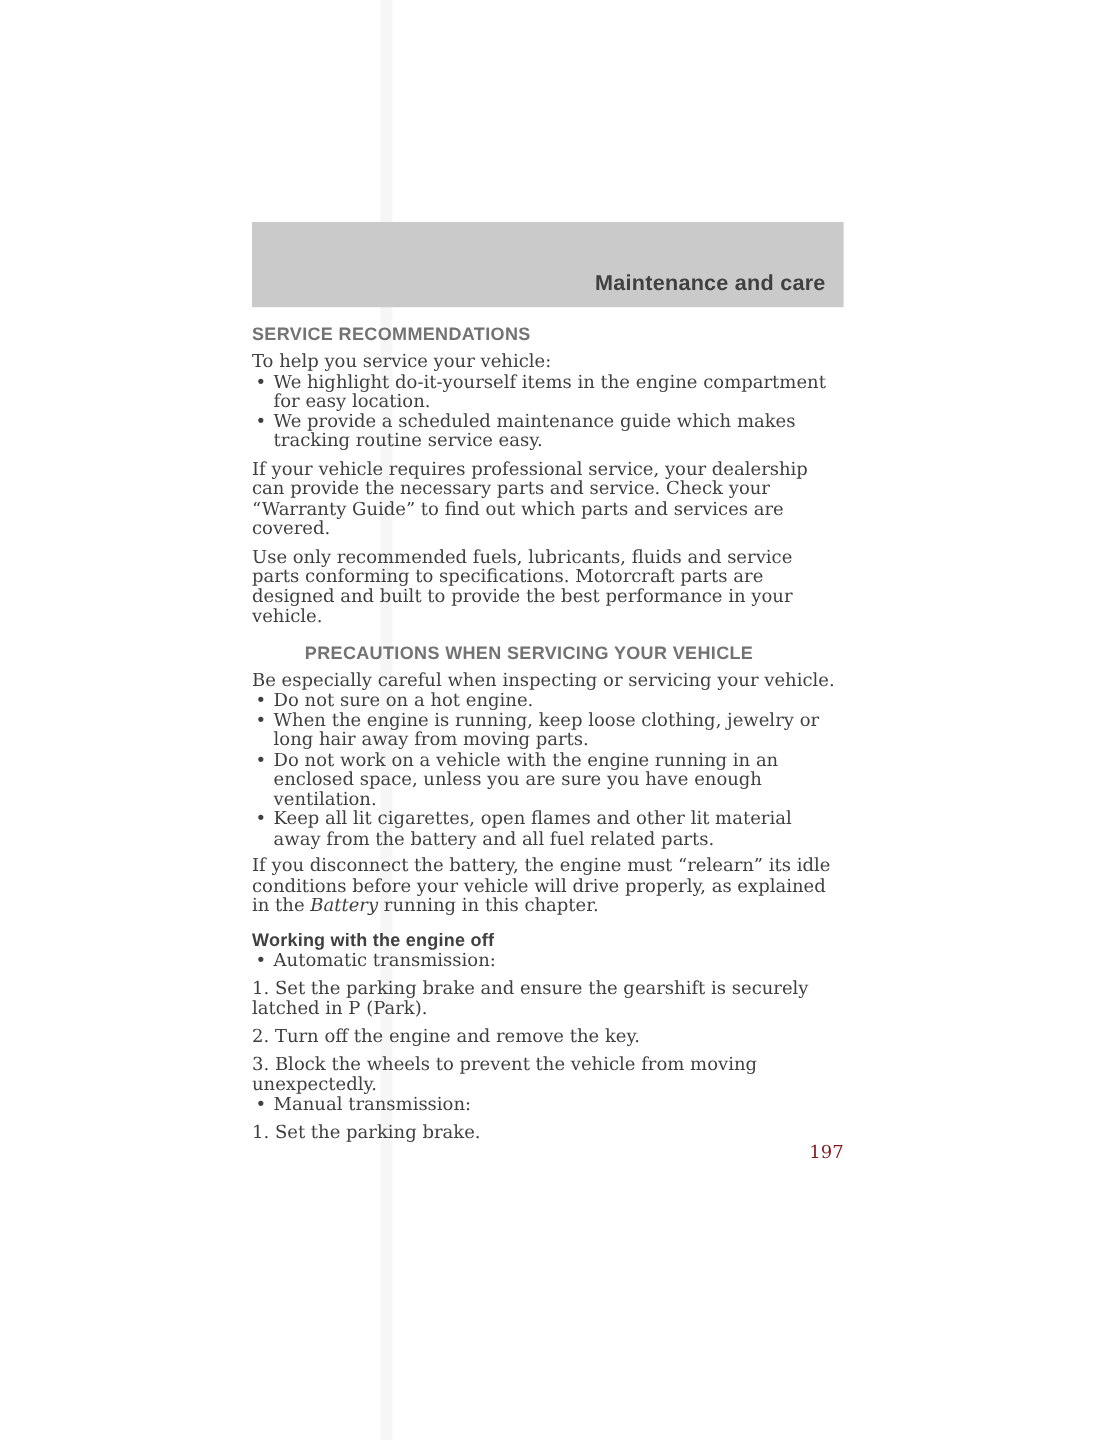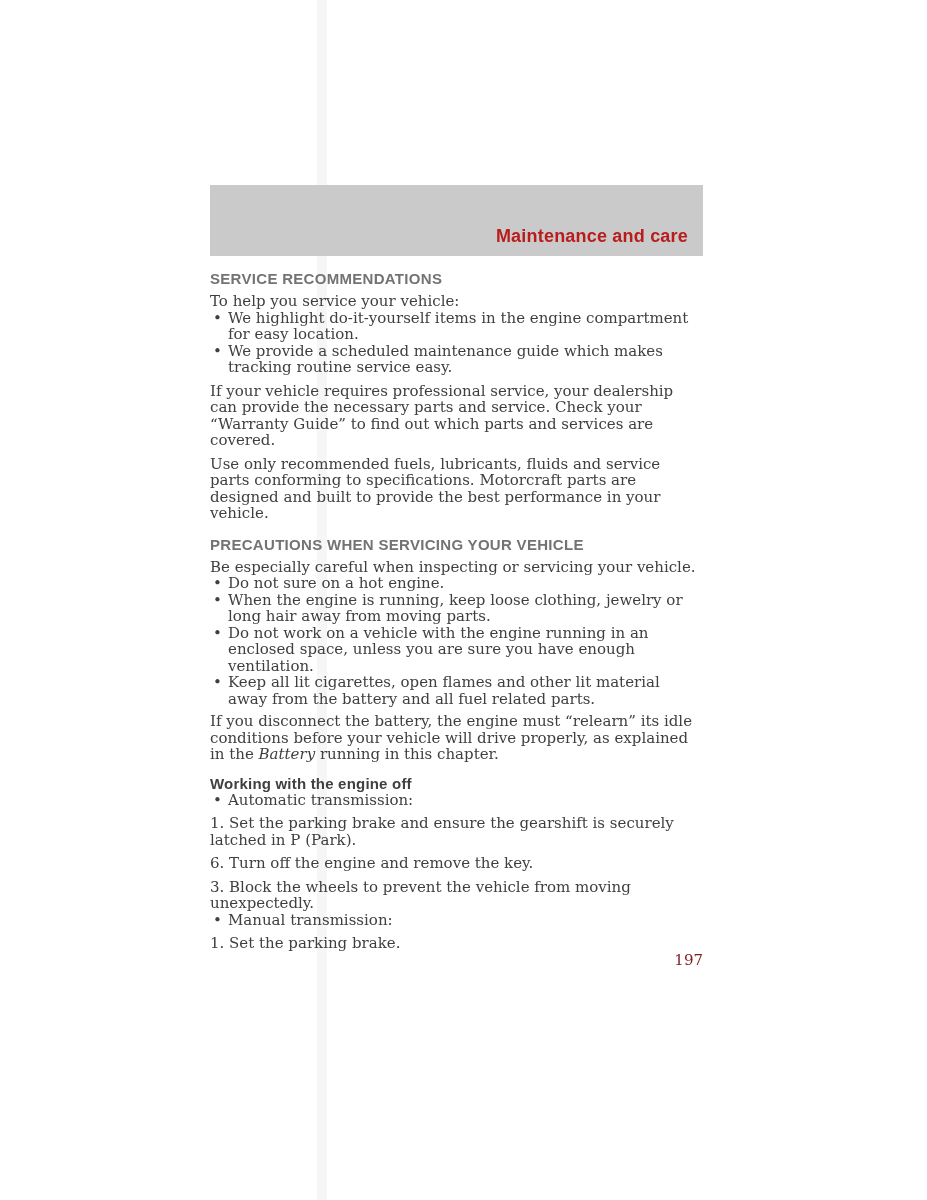--- a/index.html
+++ b/index.html
@@ -4,29 +4,29 @@
 <style>
   html,body{margin:0;padding:0;background:#ffffff;}
   .page{position:relative;width:927px;height:1200px;background:#ffffff;overflow:hidden;
         font-family:"DejaVu Serif", serif;}
   .scan-line{position:absolute;left:317px;top:0;width:10px;height:1200px;
              background:#f6f6f6;z-index:0;}
   .banner{position:absolute;left:210px;top:185px;width:493px;height:71px;
           background:#cacaca;z-index:1;display:flex;align-items:flex-end;justify-content:flex-end;
           padding:0;box-sizing:border-box;}
   .banner-title{font-family:"Liberation Sans","DejaVu Sans",sans-serif;font-weight:bold;
-                font-size:18px;color:#b91c1c;padding:0 15px 9px 0;letter-spacing:0.2px;}
+                font-size:18px;color:#404040;padding:0 15px 9px 0;letter-spacing:0.2px;}
   .content{position:absolute;left:210px;top:271px;width:493px;z-index:1;
            font-size:15px;line-height:16.5px;color:#3f3f3f;}
   .h-section{font-family:"Liberation Sans","DejaVu Sans",sans-serif;font-weight:bold;
              font-size:15px;line-height:16px;color:#737373;letter-spacing:0.3px;margin:0;}
   .h-sub{font-family:"Liberation Sans","DejaVu Sans",sans-serif;font-weight:bold;
          font-size:15px;line-height:16px;color:#404040;letter-spacing:0.2px;margin:0;}
   .para{margin:0;}
-  .mt6{margin-top:6px;} .mt7{margin-top:7px;} .mt13{margin-top:13px;} .mt15{margin-top:15px;}
+  .mt6{margin-top:6px;} .mt7{margin-top:7px;} .mt13{margin-top:13px;} .mt15{margin-top:15px;margin-left:44px;}
   .bullet{display:flex;margin:0;}
   .bullet .marker{flex:0 0 18px;padding-left:3px;box-sizing:border-box;}
   .bullet .btext{flex:1 1 auto;}
   .em{font-style:italic;}
   .page-number{position:absolute;left:210px;top:951px;width:493px;text-align:right;
                font-size:15px;color:#7f1d1d;z-index:1;}
 </style>
 </head>
 <body>
 
@@ -80,21 +80,21 @@
     <p class="para mt6"><span>If you disconnect the battery, the engine must “relearn” its idle conditions before your vehicle will drive properly, as explained in the </span><span class="em">Battery</span><span> running in this chapter.</span></p>
 
     <h3 class="h-sub mt13">Working with the engine off</h3>
 
     <div class="bullet mt7">
       <span class="marker">•</span>
       <span class="btext">Automatic transmission:</span>
     </div>
 
     <p class="para mt7">1. Set the parking brake and ensure the gearshift is securely latched in P (Park).</p>
-    <p class="para mt7">6. Turn off the engine and remove the key.</p>
+    <p class="para mt7">2. Turn off the engine and remove the key.</p>
     <p class="para mt7">3. Block the wheels to prevent the vehicle from moving unexpectedly.</p>
 
     <div class="bullet mt7">
       <span class="marker">•</span>
       <span class="btext">Manual transmission:</span>
     </div>
 
     <p class="para mt7">1. Set the parking brake.</p>
 
   </main>

